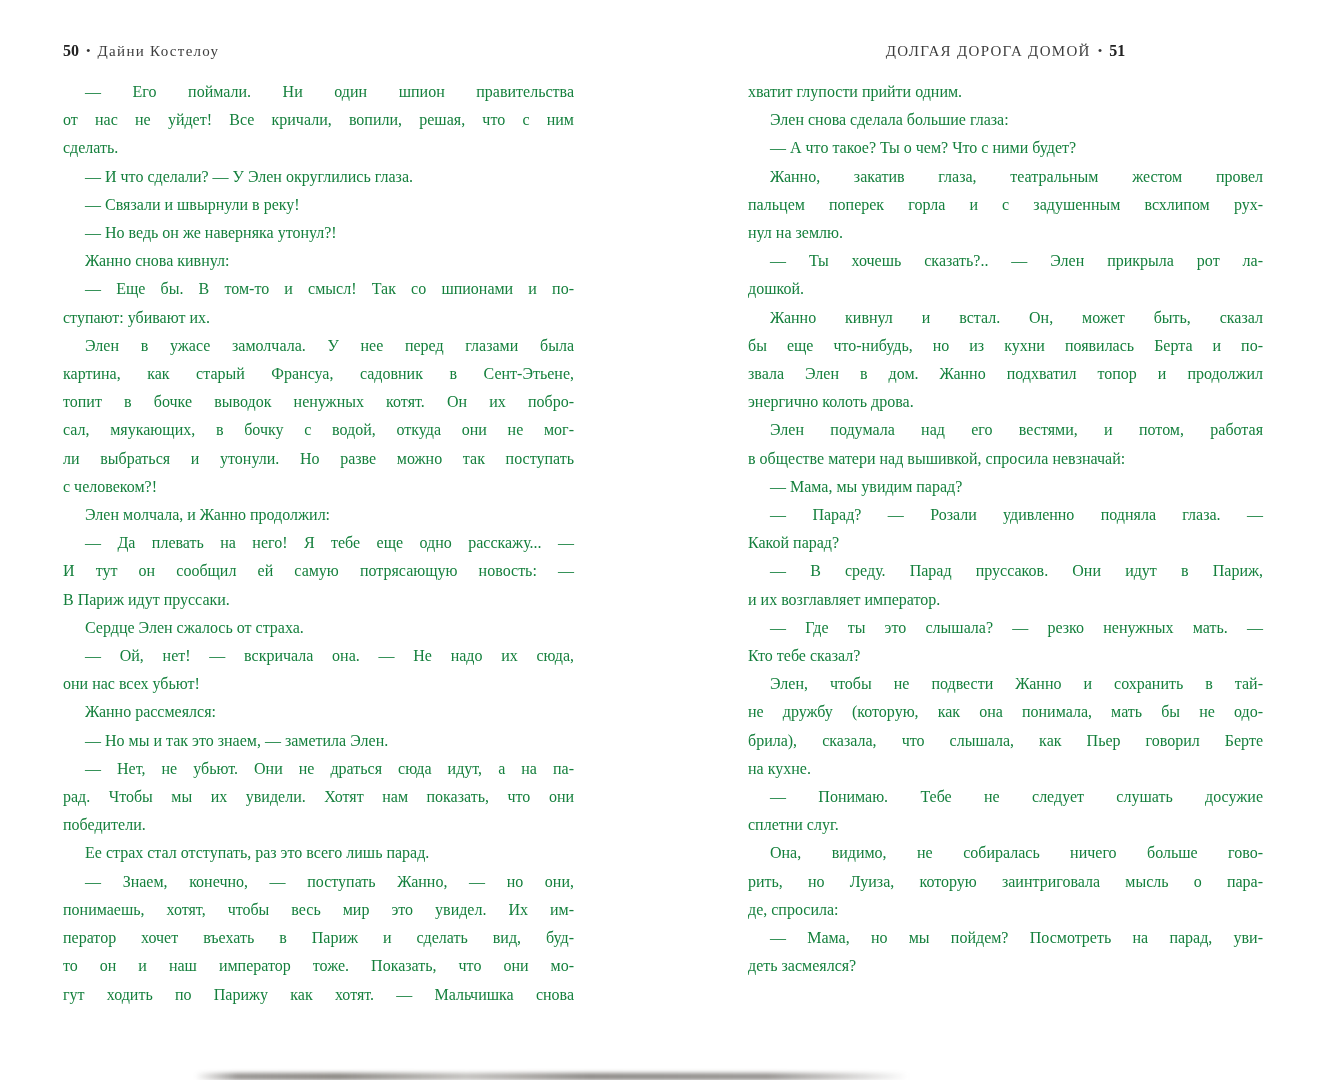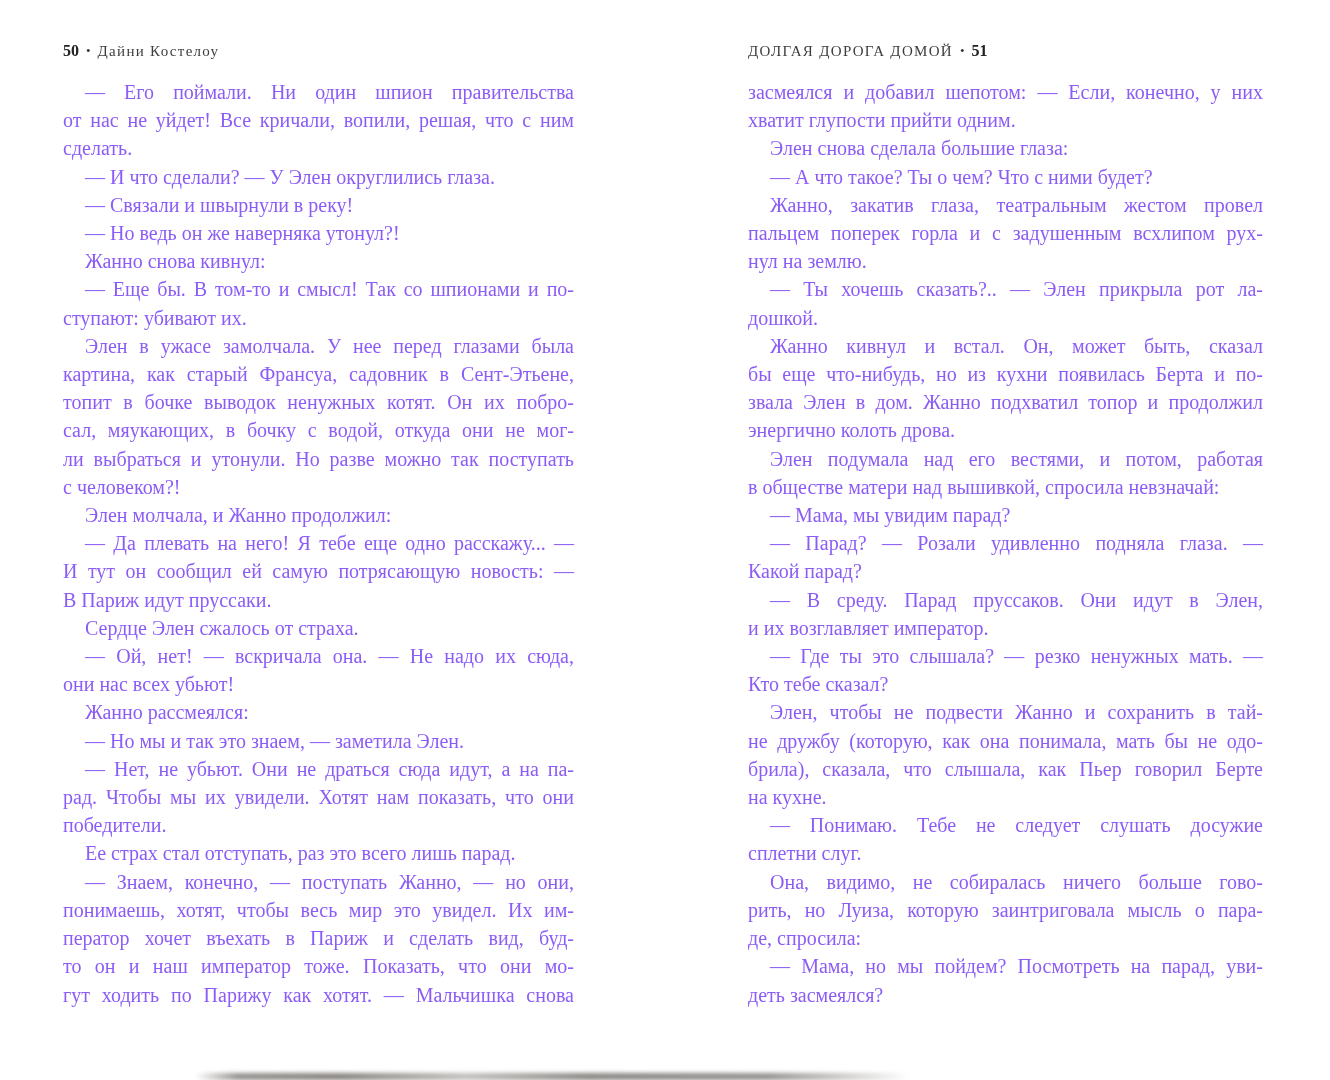--- a/index.html
+++ b/index.html
@@ -26,41 +26,41 @@
   .page-right { left: 748px; width: 515px; }
 
   .running-head {
     font-size: 15px;
     line-height: 18px;
     letter-spacing: 1.3px;
     color: #3d3d3d;
     white-space: nowrap;
   }
   .running-head.align-left  { text-align: left; }
-  .running-head.align-right { text-align: left; }
+  .running-head.align-right { text-align: center; }
   .pagenum {
     font-weight: bold;
     font-size: 16px;
     letter-spacing: 0;
     color: #222222;
   }
   .sep {
     display: inline-block;
     margin: 0 7px;
     font-size: 13px;
     color: #333333;
     letter-spacing: 0;
     vertical-align: 1px;
   }
 
   .page-body {
     margin-top: 18px;
-    font-size: 20px;
+    font-size: 16px;
     line-height: 28.2px;
-    color: #8b5cf6;
+    color: #15803d;
   }
   .paragraph { margin: 0; }
   .line {
     white-space: normal;
     text-align: left;
   }
   .line.fill {
     text-align: justify;
     text-align-last: justify;
     text-justify: inter-word;
@@ -162,21 +162,20 @@
         </div>
       </div>
   </div>
 
   <div class="page page-right">
     <div class="running-head align-right">
       <span class="runtitle">ДОЛГАЯ ДОРОГА ДОМОЙ</span><span class="sep">•</span><span class="pagenum">51</span>
     </div>
     <div class="page-body" id="right-body">
         <div class="paragraph">
-          <div class="line fill">засмеялся и добавил шепотом: — Если, конечно, у них</div>
           <div class="line">хватит глупости прийти одним.</div>
         </div>
         <div class="paragraph">
           <div class="line indent">Элен снова сделала большие глаза:</div>
         </div>
         <div class="paragraph">
           <div class="line indent">— А что такое? Ты о чем? Что с ними будет?</div>
         </div>
         <div class="paragraph">
           <div class="line indent fill">Жанно, закатив глаза, театральным жестом провел</div>
@@ -198,21 +197,21 @@
           <div class="line">в обществе матери над вышивкой, спросила невзначай:</div>
         </div>
         <div class="paragraph">
           <div class="line indent">— Мама, мы увидим парад?</div>
         </div>
         <div class="paragraph">
           <div class="line indent fill">— Парад? — Розали удивленно подняла глаза. —</div>
           <div class="line">Какой парад?</div>
         </div>
         <div class="paragraph">
-          <div class="line indent fill">— В среду. Парад пруссаков. Они идут в Элен,</div>
+          <div class="line indent fill">— В среду. Парад пруссаков. Они идут в Париж,</div>
           <div class="line">и их возглавляет император.</div>
         </div>
         <div class="paragraph">
           <div class="line indent fill">— Где ты это слышала? — резко ненужных мать. —</div>
           <div class="line">Кто тебе сказал?</div>
         </div>
         <div class="paragraph">
           <div class="line indent fill">Элен, чтобы не подвести Жанно и сохранить в тай-</div>
           <div class="line fill">не дружбу (которую, как она понимала, мать бы не одо-</div>
           <div class="line fill">брила), сказала, что слышала, как Пьер говорил Берте</div>

